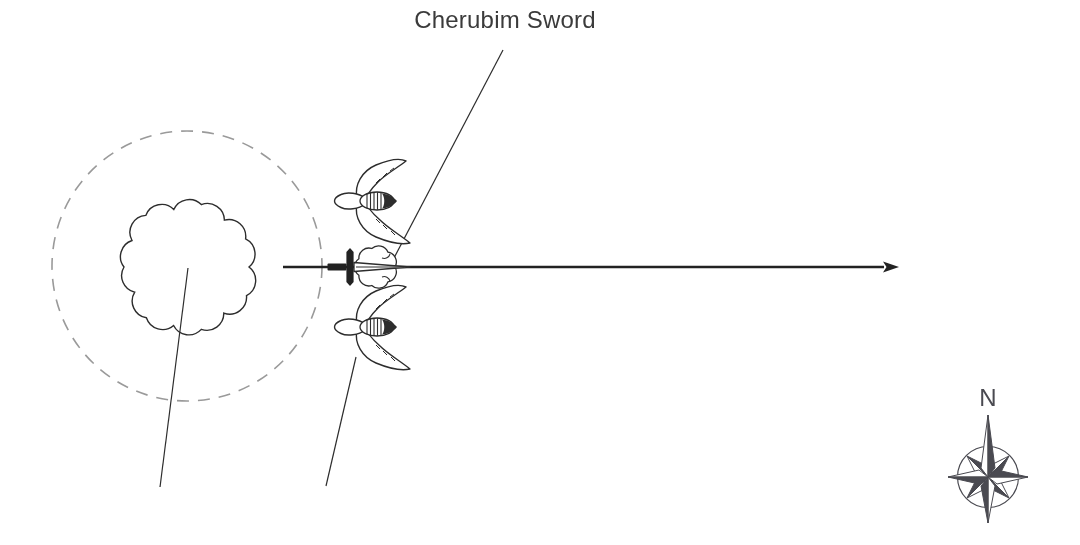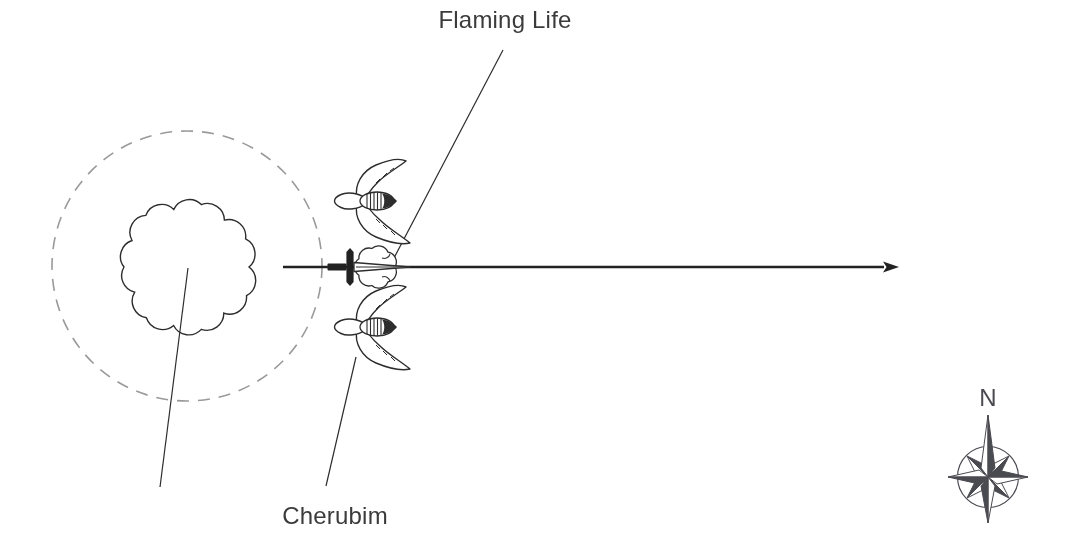--- a/index.html
+++ b/index.html
@@ -117,19 +117,18 @@
         <polygon points="0,0 9,7 40,0" fill="#ffffff" stroke="#4a4a51" stroke-width="1"></polygon>
         <polygon points="0,0 9,-7 40,0" fill="#4a4a51" stroke="#4a4a51" stroke-width="1"></polygon>
         <polygon points="0,0 7,9 0,46" fill="#ffffff" stroke="#4a4a51" stroke-width="1"></polygon>
         <polygon points="0,0 -7,9 0,46" fill="#4a4a51" stroke="#4a4a51" stroke-width="1"></polygon>
         <polygon points="0,0 -9,-7 -40,0" fill="#ffffff" stroke="#4a4a51" stroke-width="1"></polygon>
         <polygon points="0,0 -9,7 -40,0" fill="#4a4a51" stroke="#4a4a51" stroke-width="1"></polygon>
       </g>
     </g>
   </svg>
 
-  <div class="diagram-label" style="left:505px; top:6px;">Flaming Life</div>
+  <div class="diagram-label" style="left:505px; top:6px;">Cherubim Sword</div>
 
 
-  <div class="diagram-label" style="left:335px; top:502px;">Cherubim</div>
 
   <div class="north-letter" style="left:988px; top:384px;">N</div>
 </div>
 
 </body></html>

